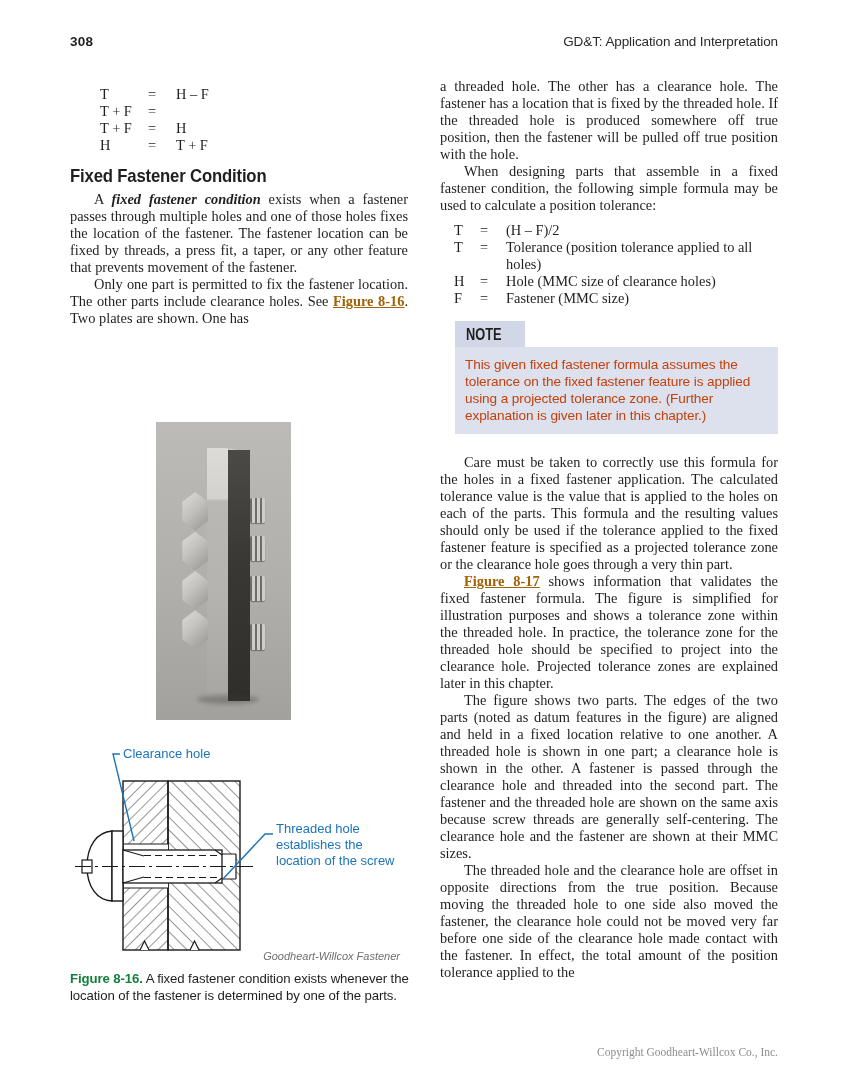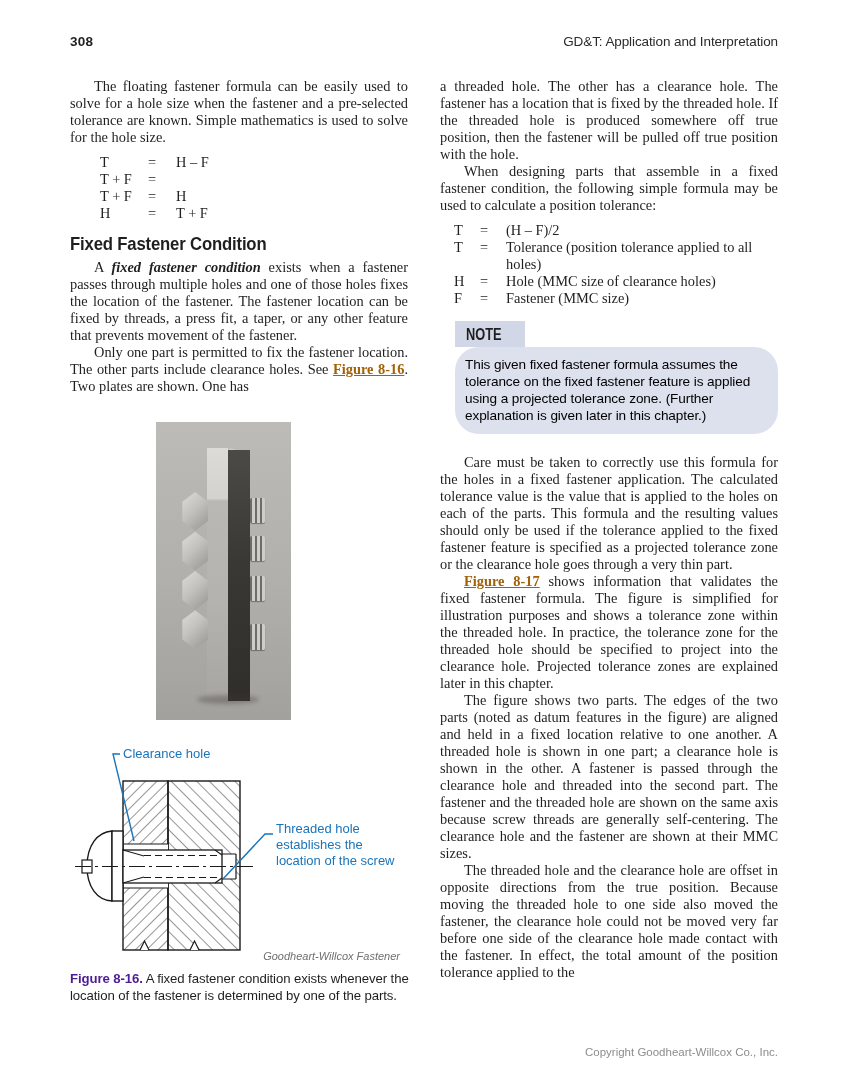--- a/index.html
+++ b/index.html
@@ -44,21 +44,21 @@
   
   .notebox { margin:14px 0 20px 15px; text-align:left; }
   .note-tab {
     display:inline-block; background:#d2d7e8; padding:5px 15px 4px 11px;
     font-family:"Liberation Sans", sans-serif; font-weight:bold; font-size:16px;
   }
   .note-tab .squeeze { display:inline-block; transform:scaleX(0.8); transform-origin:0 50%; }
   .note-body {
     background:#dde1ee; padding:9px 10px 10px 10px;
     font-family:"Liberation Sans", sans-serif; font-size:13.6px; line-height:17px;
-    color:#000000; text-align:left; letter-spacing:-0.1px;border-radius:24px;
+    color:#c2410c; text-align:left; letter-spacing:-0.1px;
   }
 
   
   .photo {
     position:absolute; left:156px; top:422px; width:135px; height:298px;
     background:linear-gradient(180deg,#bdbbb7 0%,#b1afab 55%,#a3a19e 100%);
     overflow:hidden;
   }
   .ph-plate-light {
     position:absolute; left:37.5%; top:8.8%; width:16.2%; height:84.5%;
@@ -90,42 +90,41 @@
   .diagram { position:absolute; left:70px; top:743px; width:345px; height:224px; }
   .fig-credit {
     position:absolute; left:70px; top:950px; width:330px; text-align:right;
     font-family:"Liberation Sans", sans-serif; font-style:italic; font-size:11px; color:#6f6f6f;
   }
   .fig-caption {
     position:absolute; left:70px; top:971px; width:340px;
     font-family:"Liberation Sans", sans-serif; font-size:13.2px; line-height:16.5px;
     color:#1f1f1f; letter-spacing:-0.1px;
   }
-  .fig-caption .cap-label { color:#4c1d95; font-weight:bold; }
+  .fig-caption .cap-label { color:#15803d; font-weight:bold; }
 
   
   .copyright {
     position:absolute; right:71px; top:1046px;
-    font-family:Liberation Sans, sans-serif; font-size:11.5px; color:#8d8d8d;
+    font-family:Liberation Serif, serif; font-size:11.5px; color:#8d8d8d;
   }
 
   svg text.dlabel { font-family:"Liberation Sans", sans-serif; font-size:13px; fill:#1b74b8; }
 </style>
 </head>
 <body>
 
 <div class="page">
 
   <div class="runhead">
     <span class="pagenum">308</span>
     <span class="runtitle">GD&amp;T: Application and Interpretation</span>
   </div>
 
   <div class="col col-left">
-    <p>The floating fastener formula can be easily used to solve for a hole size when the fastener and a pre-selected tolerance are known. Simple mathematics is used to solve for the hole size.</p>
 
     <div class="fblock fblock-left">
       <div class="frow">
         <span>T</span>
           <span>=</span>
           <span>H – F</span>
       </div>
       <div class="frow">
         <span>T + F</span>
           <span>=</span>

